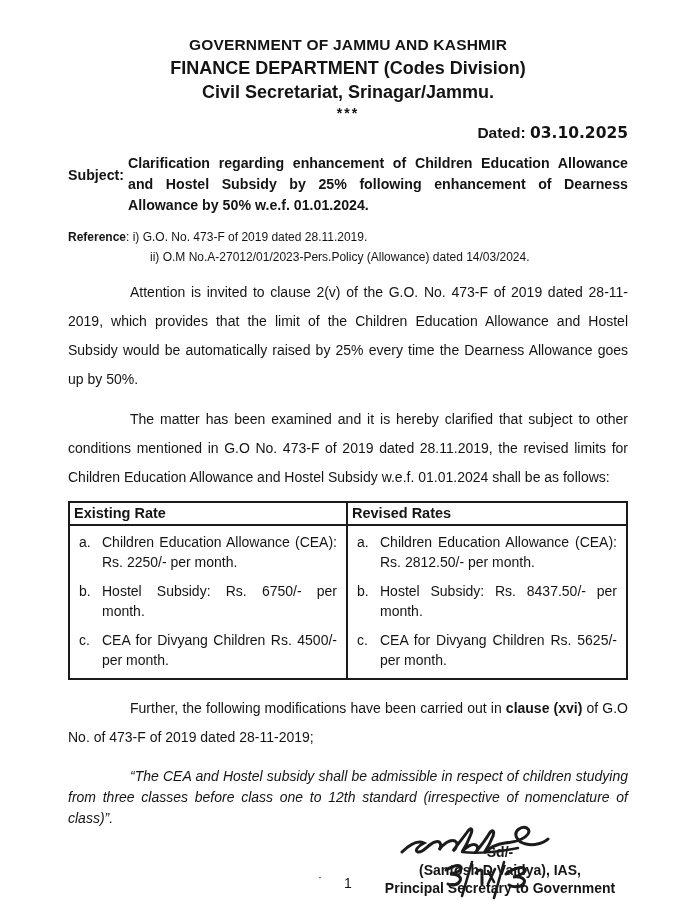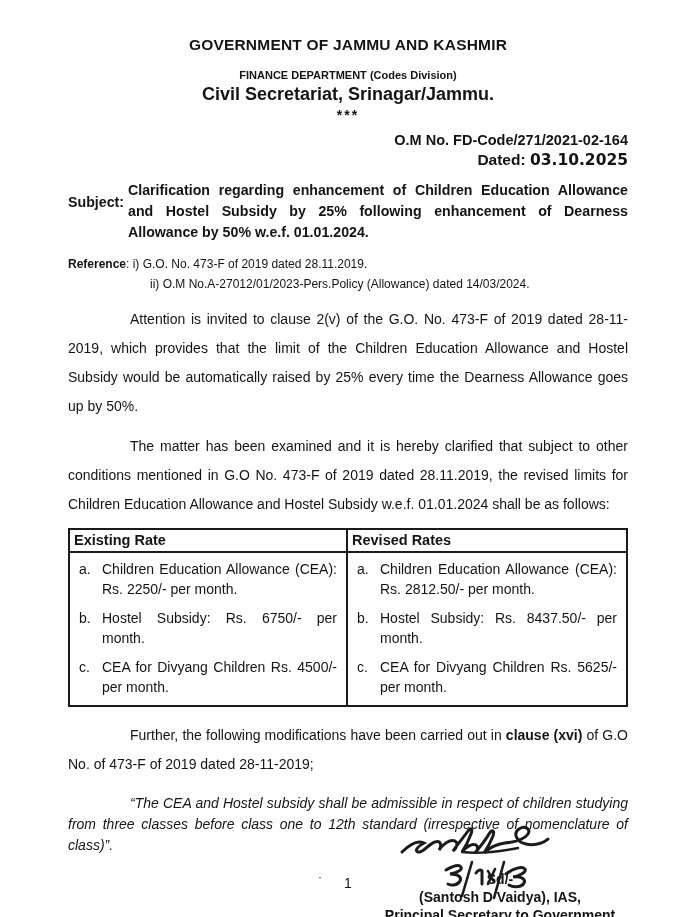--- a/index.html
+++ b/index.html
@@ -11,21 +11,21 @@
     color:#141414;
     overflow:hidden;
     margin:0 auto;
     box-sizing:border-box;
     padding-left:40px;
   }
   .content{position:absolute;left:68px;top:36px;width:560px;}
 
   .doc-header{text-align:center;font-weight:bold;}
   .doc-header .l1{font-size:15.5px;letter-spacing:.2px;}
-  .doc-header .l2{font-size:11px;margin-top:15px;}
+  .doc-header .l2{font-size:18px;margin-top:4px;}
   .doc-header .l3{font-size:18px;margin-top:3px;}
   .doc-header .stars{font-size:14px;margin-top:2px;letter-spacing:2px;}
 
   .om-line{text-align:right;font-weight:bold;font-size:14.5px;margin-top:9px;}
   .dated-line{text-align:right;font-weight:bold;font-size:15.5px;margin-top:3px;}
   .dated-line .val{font-family:"DejaVu Sans",sans-serif;}
 
   .subject-row{position:relative;margin-top:11px;padding-left:60px;
     font-weight:bold;font-size:14.2px;line-height:21px;text-align:justify;}
   .subject-row .lbl{position:absolute;left:0;top:12px;}
@@ -68,21 +68,20 @@
 <div class="page">
   <div class="content">
 
     <div class="doc-header">
       <div class="l1">GOVERNMENT OF JAMMU AND KASHMIR</div>
       <div class="l2">FINANCE DEPARTMENT (Codes Division)</div>
       <div class="l3">Civil Secretariat, Srinagar/Jammu.</div>
       <div class="stars">***</div>
     </div>
 
-    <div class="om-line">O.M No. FD-Code/271/2021-02-164</div>
     <div class="dated-line">
       <span>Dated:</span>
       <span class="val">03.10.2025</span>
     </div>
 
     <div class="subject-row">
       <span class="lbl">Subject:</span>
       <span>Clarification regarding enhancement of Children Education Allowance and Hostel Subsidy by 25% following enhancement of Dearness Allowance by 50% w.e.f. 01.01.2024.</span>
     </div>
 

